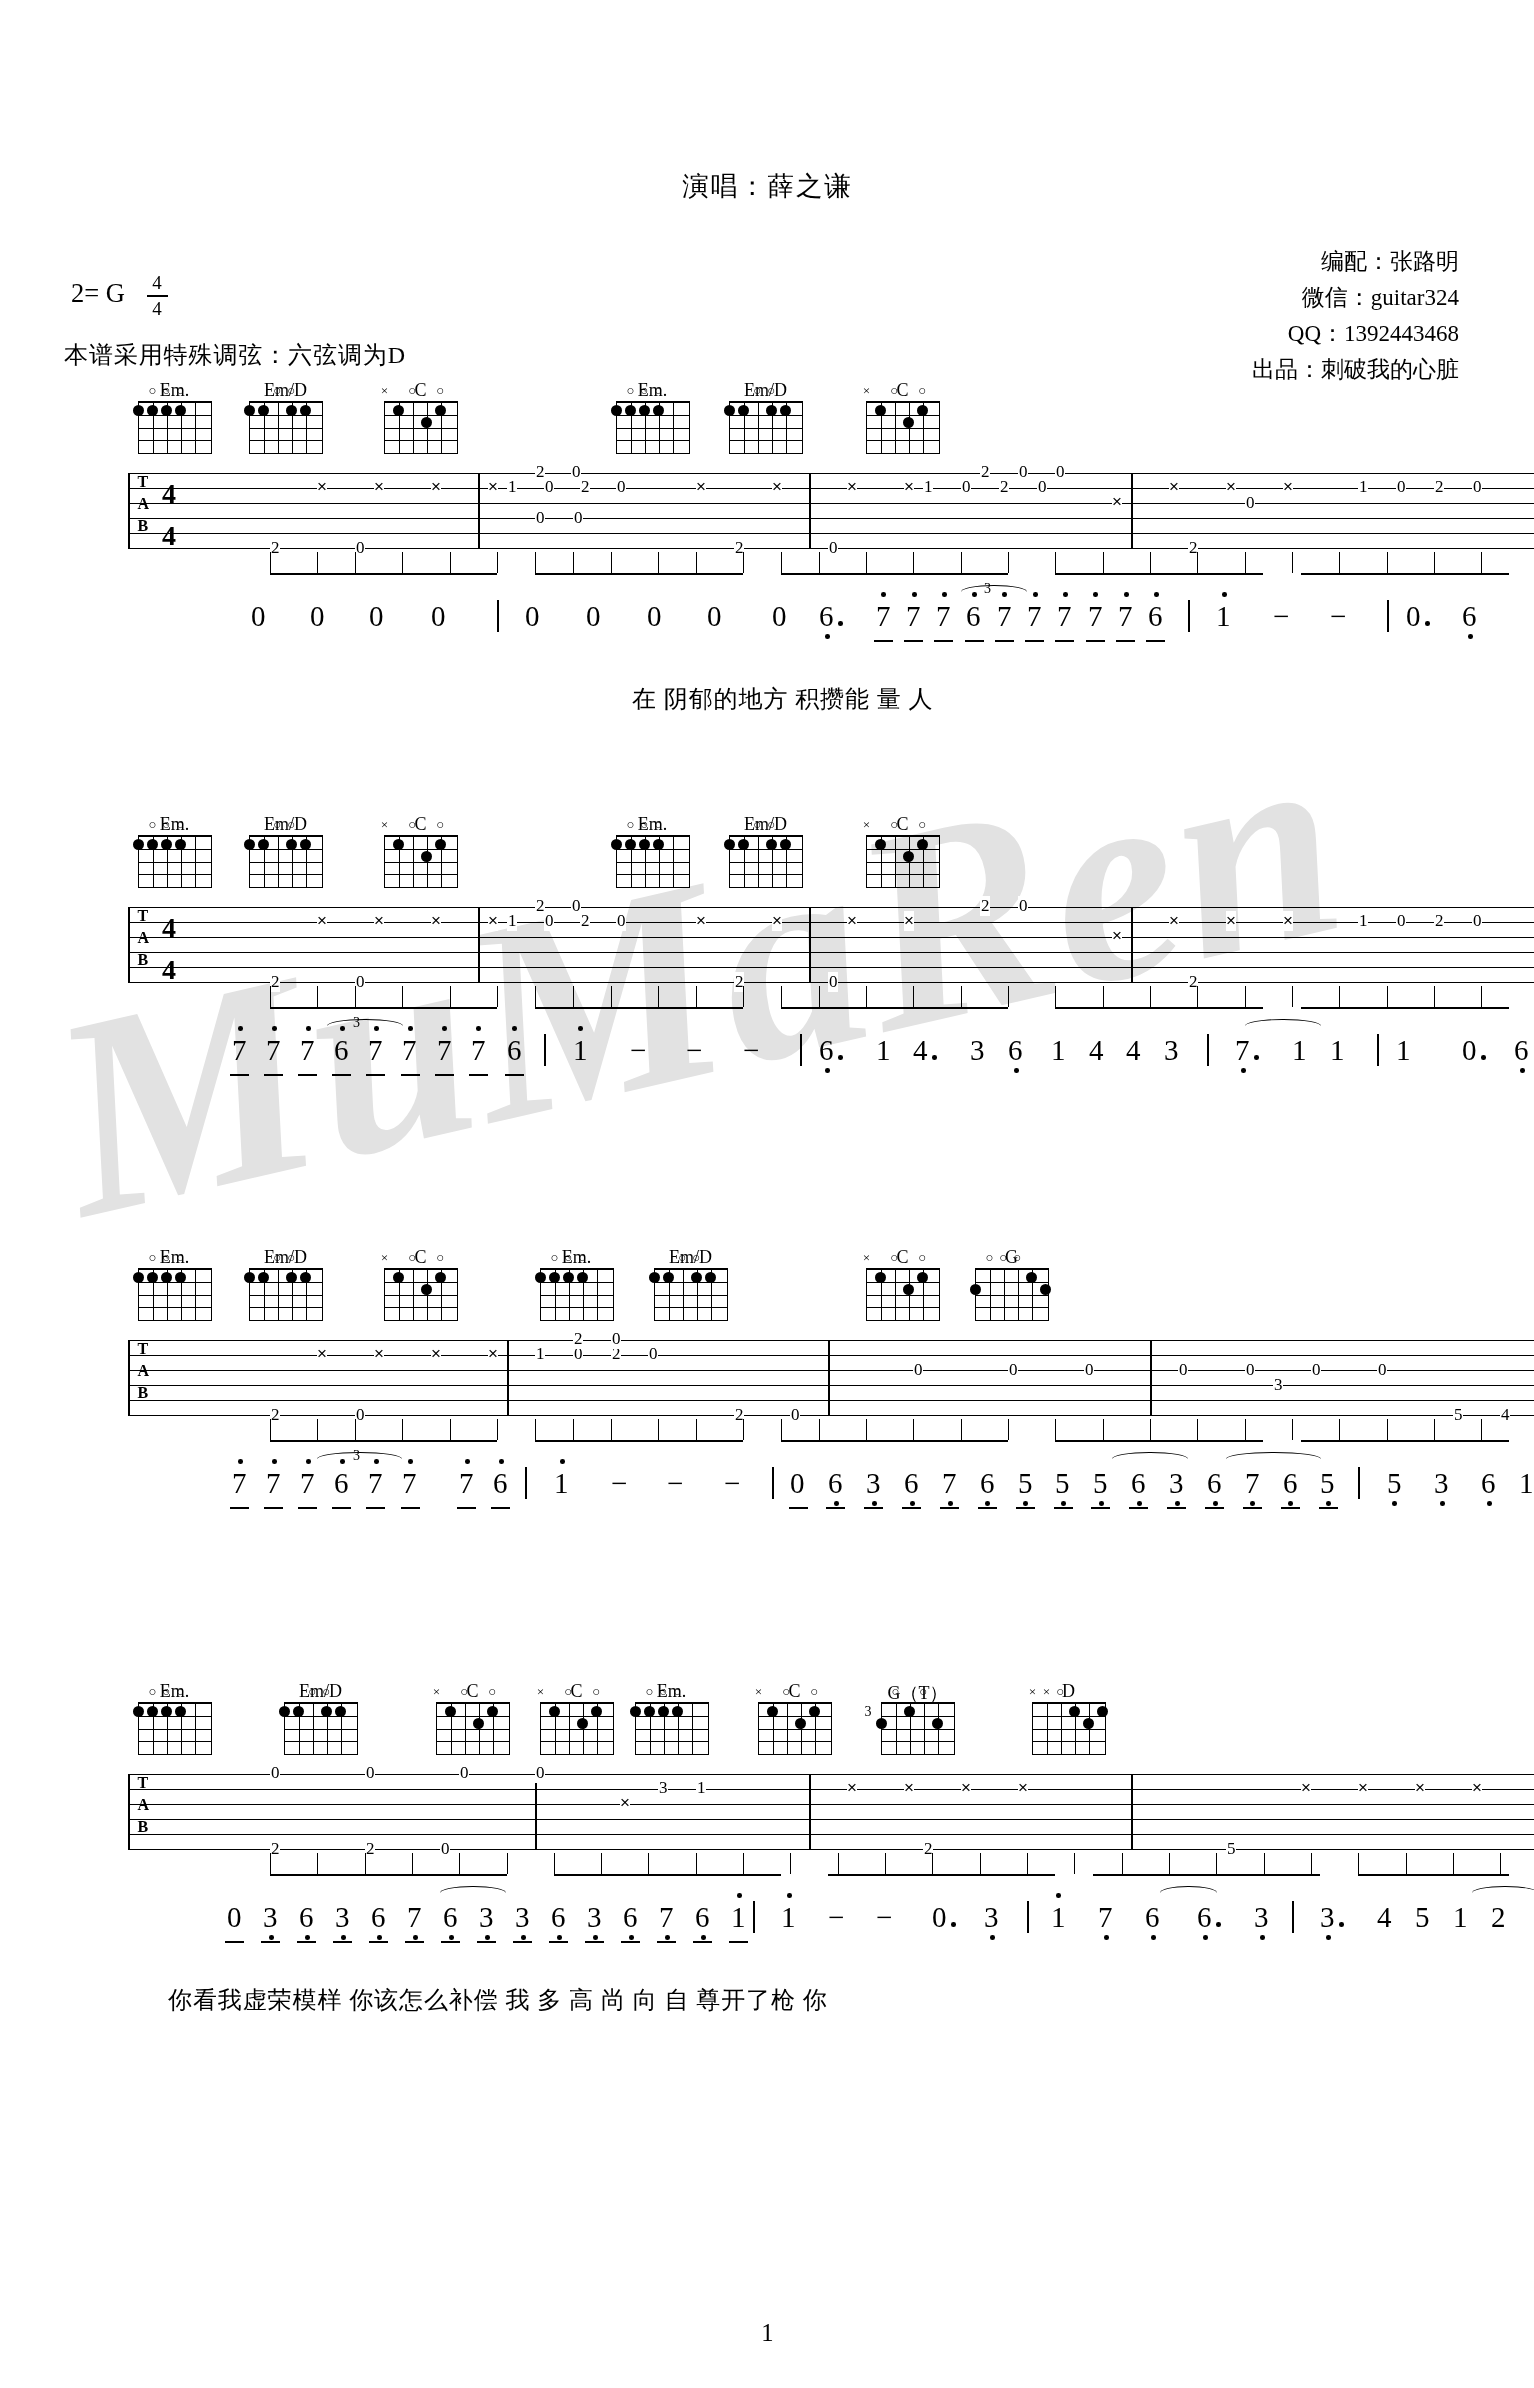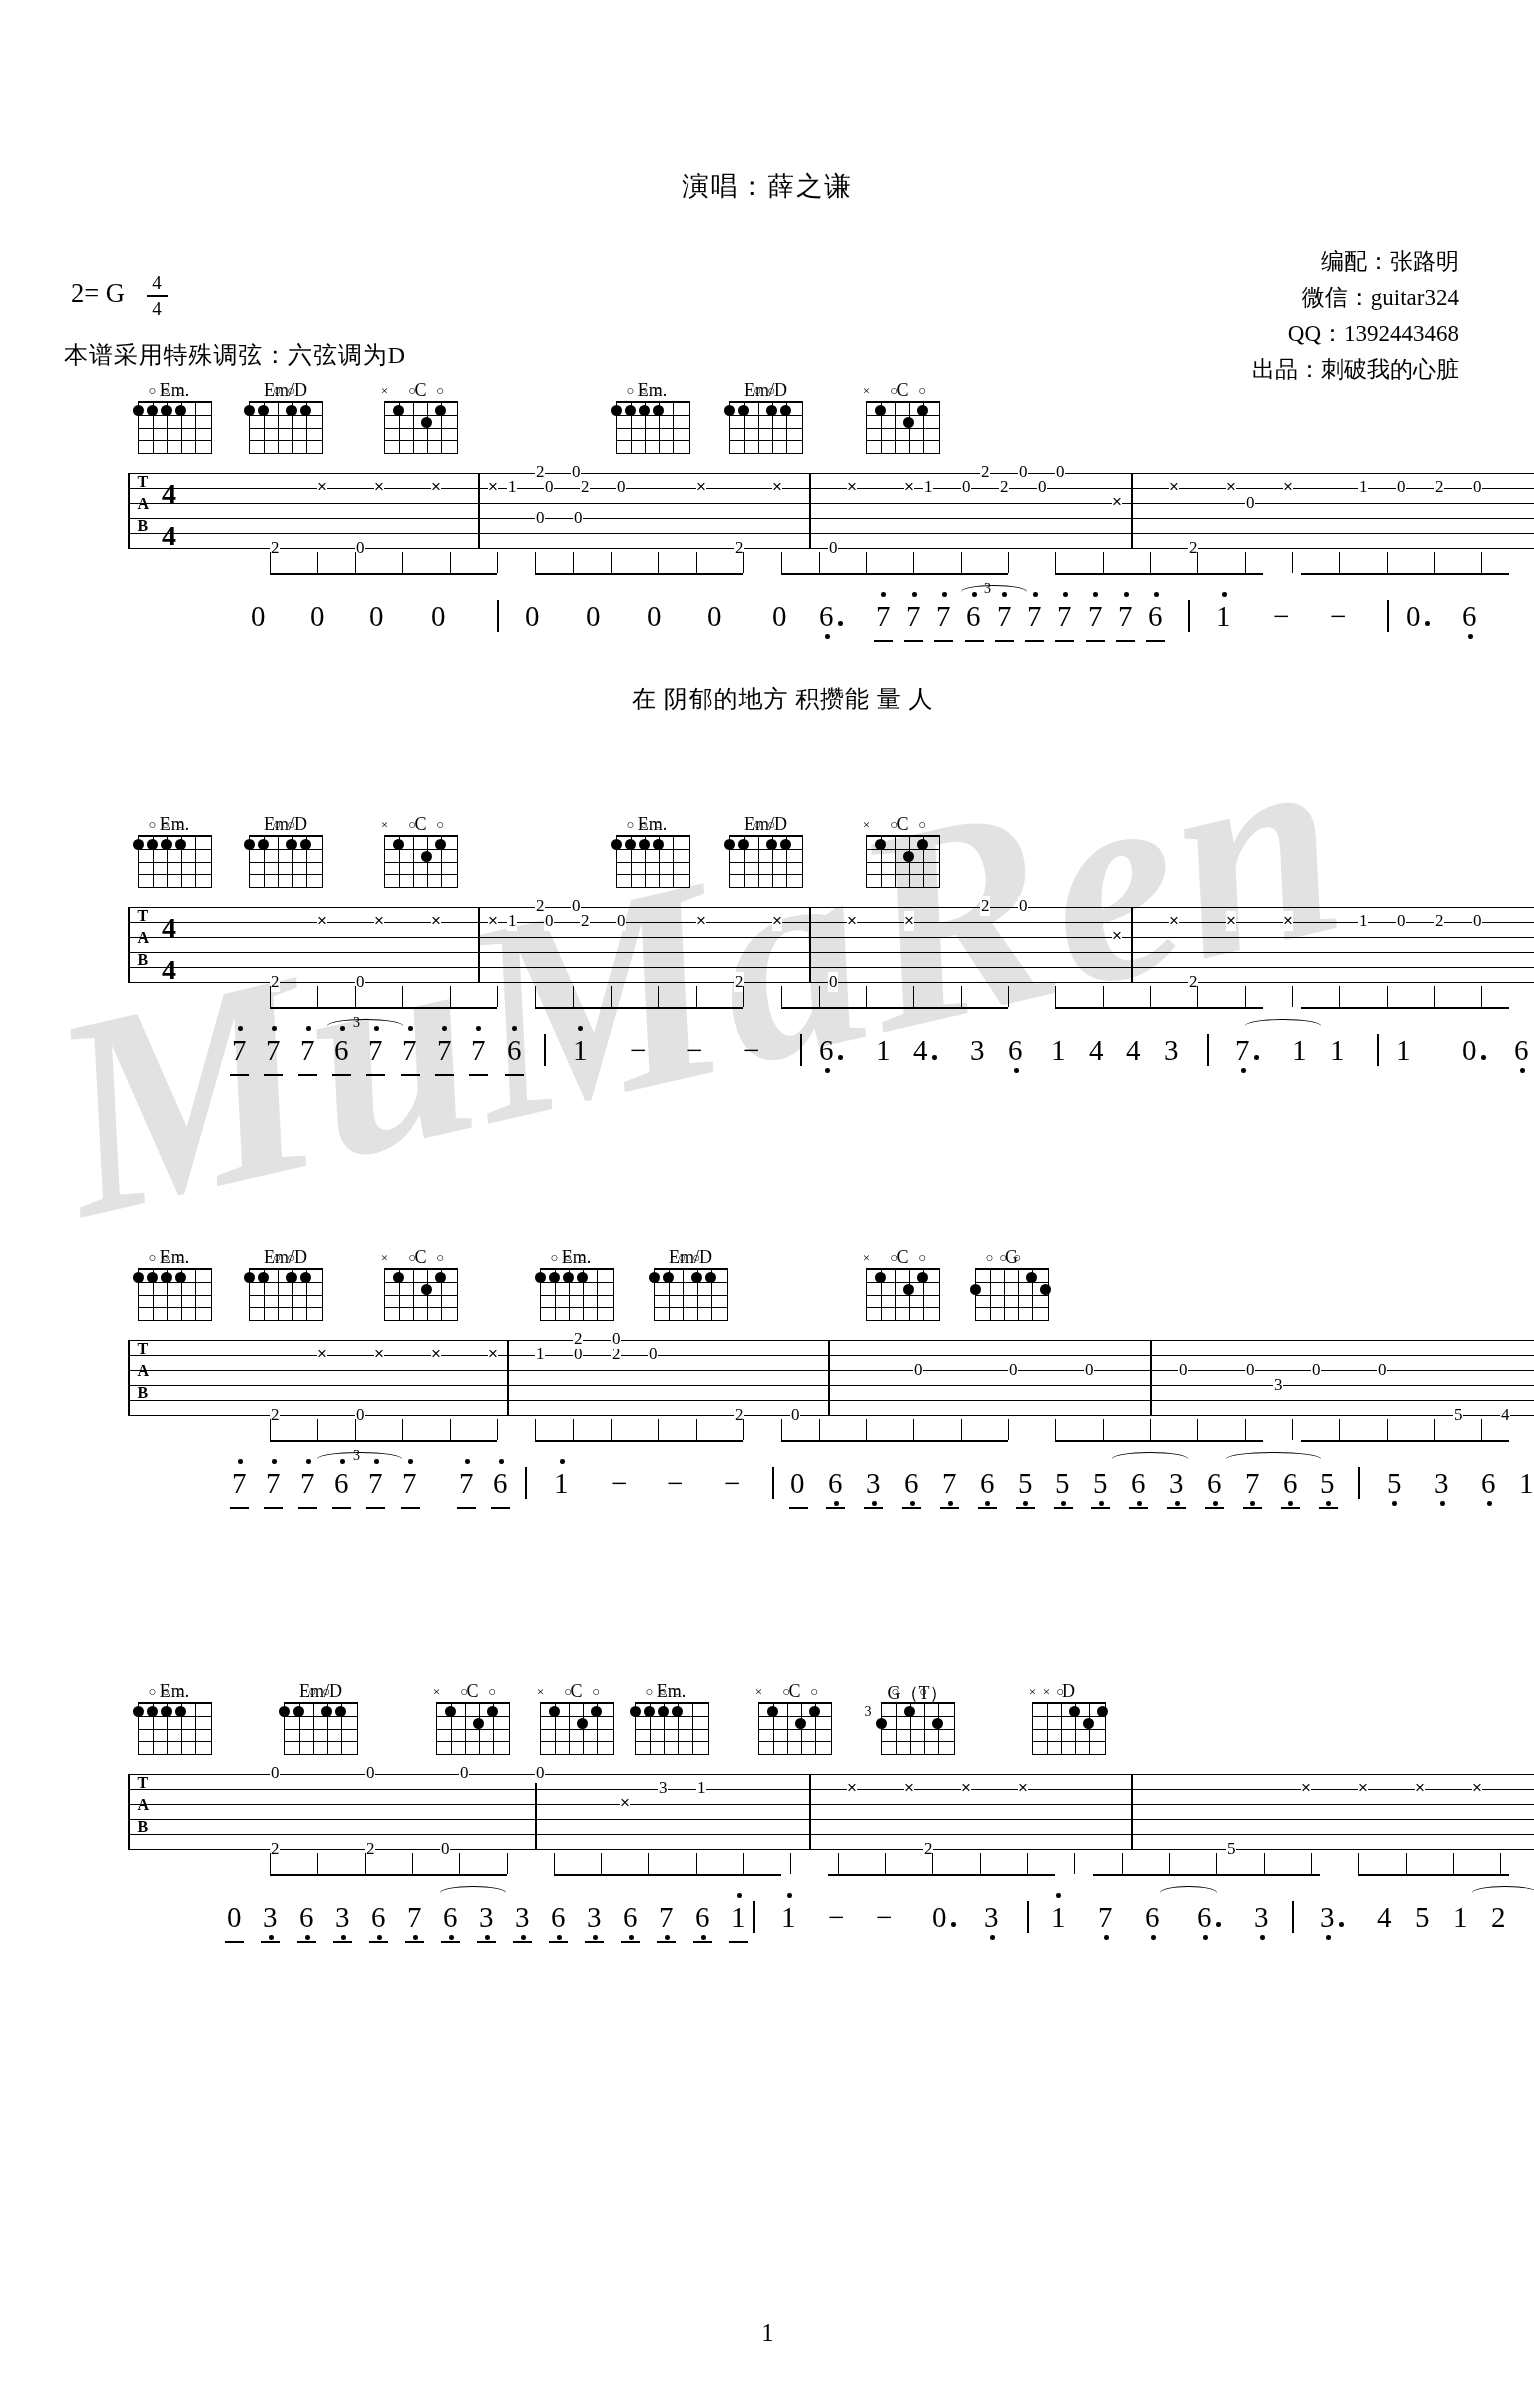--- a/index.html
+++ b/index.html
@@ -1197,16 +1197,17 @@
           <div class="mnote" style="left:1287px;top:0px;">5</div>
           <div class="mnote" style="left:1325px;top:0px;">1</div>
           <div class="mnote" style="left:1363px;top:0px;">2</div>
           <div class="mbar" style="left:625px;top:0px;"></div>
           <div class="mbar" style="left:899px;top:0px;"></div>
           <div class="mbar" style="left:1164px;top:0px;"></div>
           <div class="slur" style="left:312px;top:-15px;width:66px;"></div>
           <div class="slur" style="left:1032px;top:-15px;width:57px;"></div>
           <div class="slur" style="left:1344px;top:-15px;width:66px;"></div>
         </div>
+        <div class="lyric" style="left: 168px; top: 303px; position: absolute;">你看我虚荣模样  你该怎么补偿        我 多 高 尚    向 自 尊开了枪     你</div>
       </div>
     </div>
 </div>
 
 
 </body></html>

